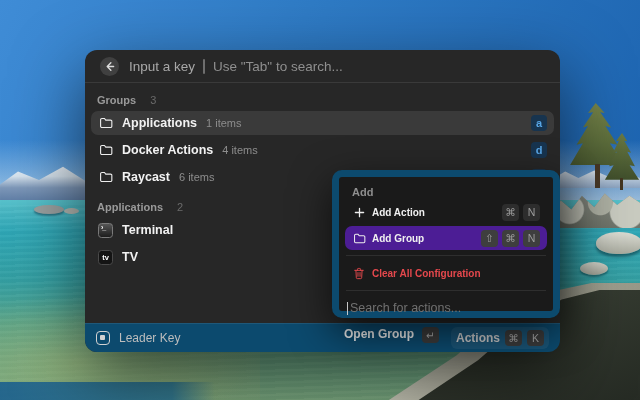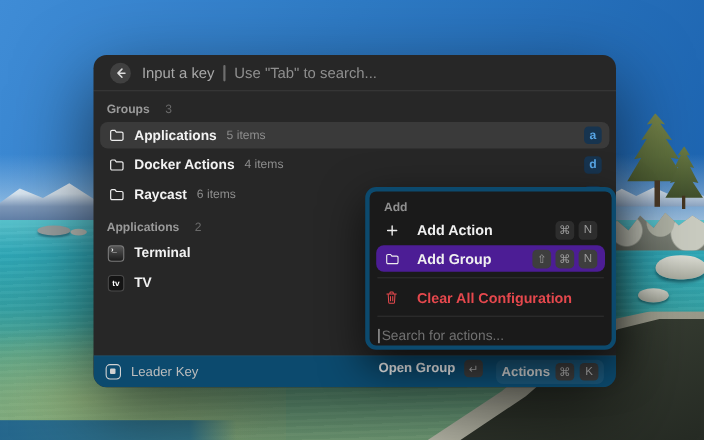--- a/index.html
+++ b/index.html
@@ -93,27 +93,27 @@
   .og-label { font-size:12px; font-weight:bold; color:#ececec; }
   .kc { height:16px; min-width:17px; padding:0 3px; border-radius:4px; background:#3b3b3b;
         color:#aaaaaa; font-size:10.5px; display:flex; align-items:center; justify-content:center; }
   .og-key { margin-left:8px; }
   .actions-group { margin-left:12px; display:flex; align-items:center; gap:5px;
                    background:rgba(255,255,255,.06); border-radius:6px; padding:3px 5px; cursor:pointer; }
   .actions-label { font-size:12px; font-weight:bold; color:#c9c9c9; }
 
   
   .popup { position:absolute; left:332px; top:170px; width:228px; height:148px;
-           background:#1a1a1a; border:4px solid #0c4a6e; border-radius:10px;
+           background:#1a1a1a; border:7px solid #0c4a6e; border-radius:10px;
            box-shadow:0 14px 40px rgba(0,0,0,.65); color:#ededed; padding:4px 6px; z-index:5; }
   .p-sec { height:17px; display:flex; align-items:center; padding:4px 7px 0; font-size:11px; font-weight:bold; color:#8f8f8f; }
   .p-row { height:24px; display:flex; align-items:center; padding:0 7px; border-radius:7px; margin-top:2px; cursor:default; }
   .p-row.selected { background:#4c1d95; }
   .p-ico { width:14px; display:flex; justify-content:center; flex:0 0 auto; }
-  .p-label { margin-left:16px; font-size:13px; font-weight:bold; color:#f0f0f0; }
+  .p-label { margin-left:6px; font-size:10px; font-weight:bold; color:#f0f0f0; }
   .p-label.danger { color:#e5484d; }
   .p-keys { margin-left:auto; display:flex; gap:4px; }
   .p-row .kc { background:#2d2d2d; color:#9d9d9d; height:17px; }
   .p-row.selected .kc { background:#3e3e3e; }
   .p-div { height:1px; background:rgba(255,255,255,.09); margin:5px 1px; }
   .p-search { height:24px; display:flex; align-items:center; padding:0 2px; margin-top:2px; }
   .caret { width:1px; height:13px; background:#c8c8c8; margin-right:2px; }
   .p-search .ph { font-size:12.5px; color:#707070; }
 </style>
 </head>
@@ -161,21 +161,21 @@
         <span class="cnt">3</span>
       </div>
 
       <div class="row selected">
         <span class="ficon">
           <svg width="14" height="12" viewBox="0 0 16 14">
               <path d="M1.7 3.2 a1.5 1.5 0 0 1 1.5-1.5 h3 l1.5 1.9 h5.6 a1.5 1.5 0 0 1 1.5 1.5 v5.7 a1.5 1.5 0 0 1-1.5 1.5 h-10.1 a1.5 1.5 0 0 1-1.5-1.5 z" fill="none" stroke="#ededed" stroke-width="1.3"></path>
             </svg>
         </span>
         <span class="title">Applications</span>
-        <span class="sub">5 items</span>
+        <span class="sub">1 items</span>
         <span class="badge">a</span>
       </div>
 
       <div class="row">
         <span class="ficon">
           <svg width="14" height="12" viewBox="0 0 16 14">
               <path d="M1.7 3.2 a1.5 1.5 0 0 1 1.5-1.5 h3 l1.5 1.9 h5.6 a1.5 1.5 0 0 1 1.5 1.5 v5.7 a1.5 1.5 0 0 1-1.5 1.5 h-10.1 a1.5 1.5 0 0 1-1.5-1.5 z" fill="none" stroke="#ededed" stroke-width="1.3"></path>
             </svg>
         </span>
         <span class="title">Docker Actions</span>

